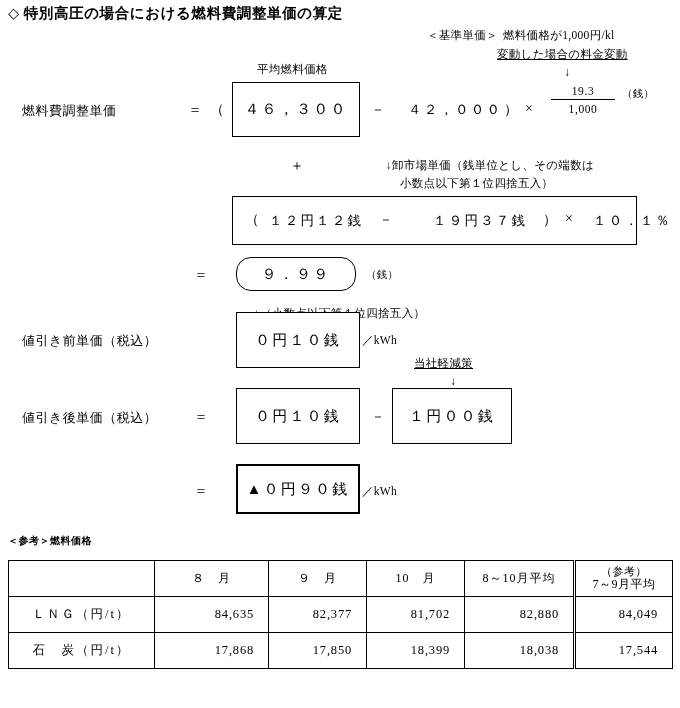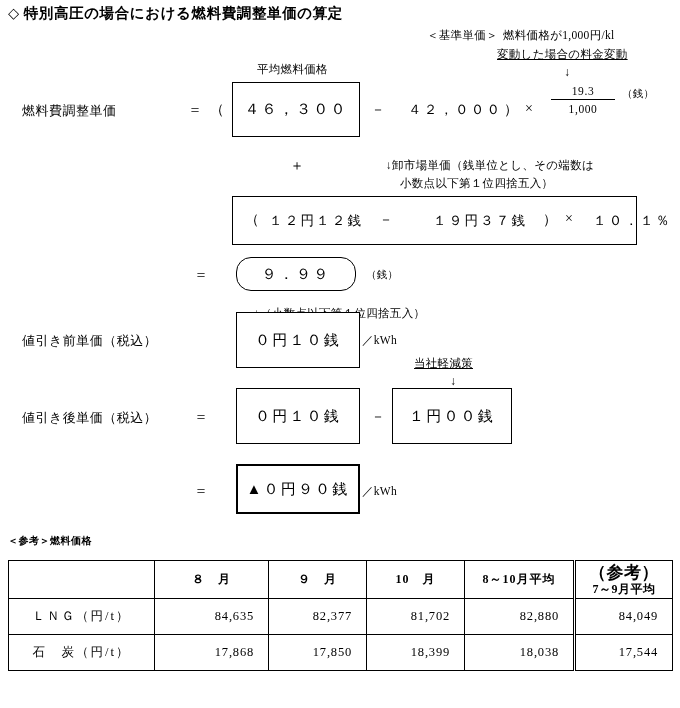--- a/index.html
+++ b/index.html
@@ -96,35 +96,35 @@
     table-layout: fixed;
     font-size: 12px;
   }
   #ref-table td, #ref-table th {
     border: 1.2px solid #000;
     box-sizing: border-box;
     font-weight: normal;
     padding: 0 8px;
     height: 36px;
   }
-  #ref-table th { text-align: center; letter-spacing: 1px; font-size: 12px; font-weight: bold; }
+  #ref-table th { text-align: center; letter-spacing: 1px; font-size: 12px; }
   #ref-table td.rowhead {
     text-align: center;
     letter-spacing: 2px;
     font-size: 12.5px;
   }
   #ref-table td.num {
     text-align: right;
     letter-spacing: 0.8px;
     font-size: 12.5px;
     padding-right: 14px;
   }
   #ref-table .dbl-left { border-left: 3.4px double #000; }
   #ref-table th.two-line { line-height: 1.15; padding: 2px 4px; }
-  #ref-table th.two-line .l1 { font-size: 17px; letter-spacing: 0.5px; }
+  #ref-table th.two-line .l1 { font-size: 11px; letter-spacing: 0.5px; }
   #ref-table th.two-line .l2 { font-size: 12px; letter-spacing: 0.5px; }
 
   .arrow-dn { font-size: 12px; line-height: 1; }
 </style>
 </head>
 <body>
 
 <div class="abs" id="doc-title">
   <span class="diamond">◇</span><span>特別高圧の場合における燃料費調整単価の算定</span>
 </div>

